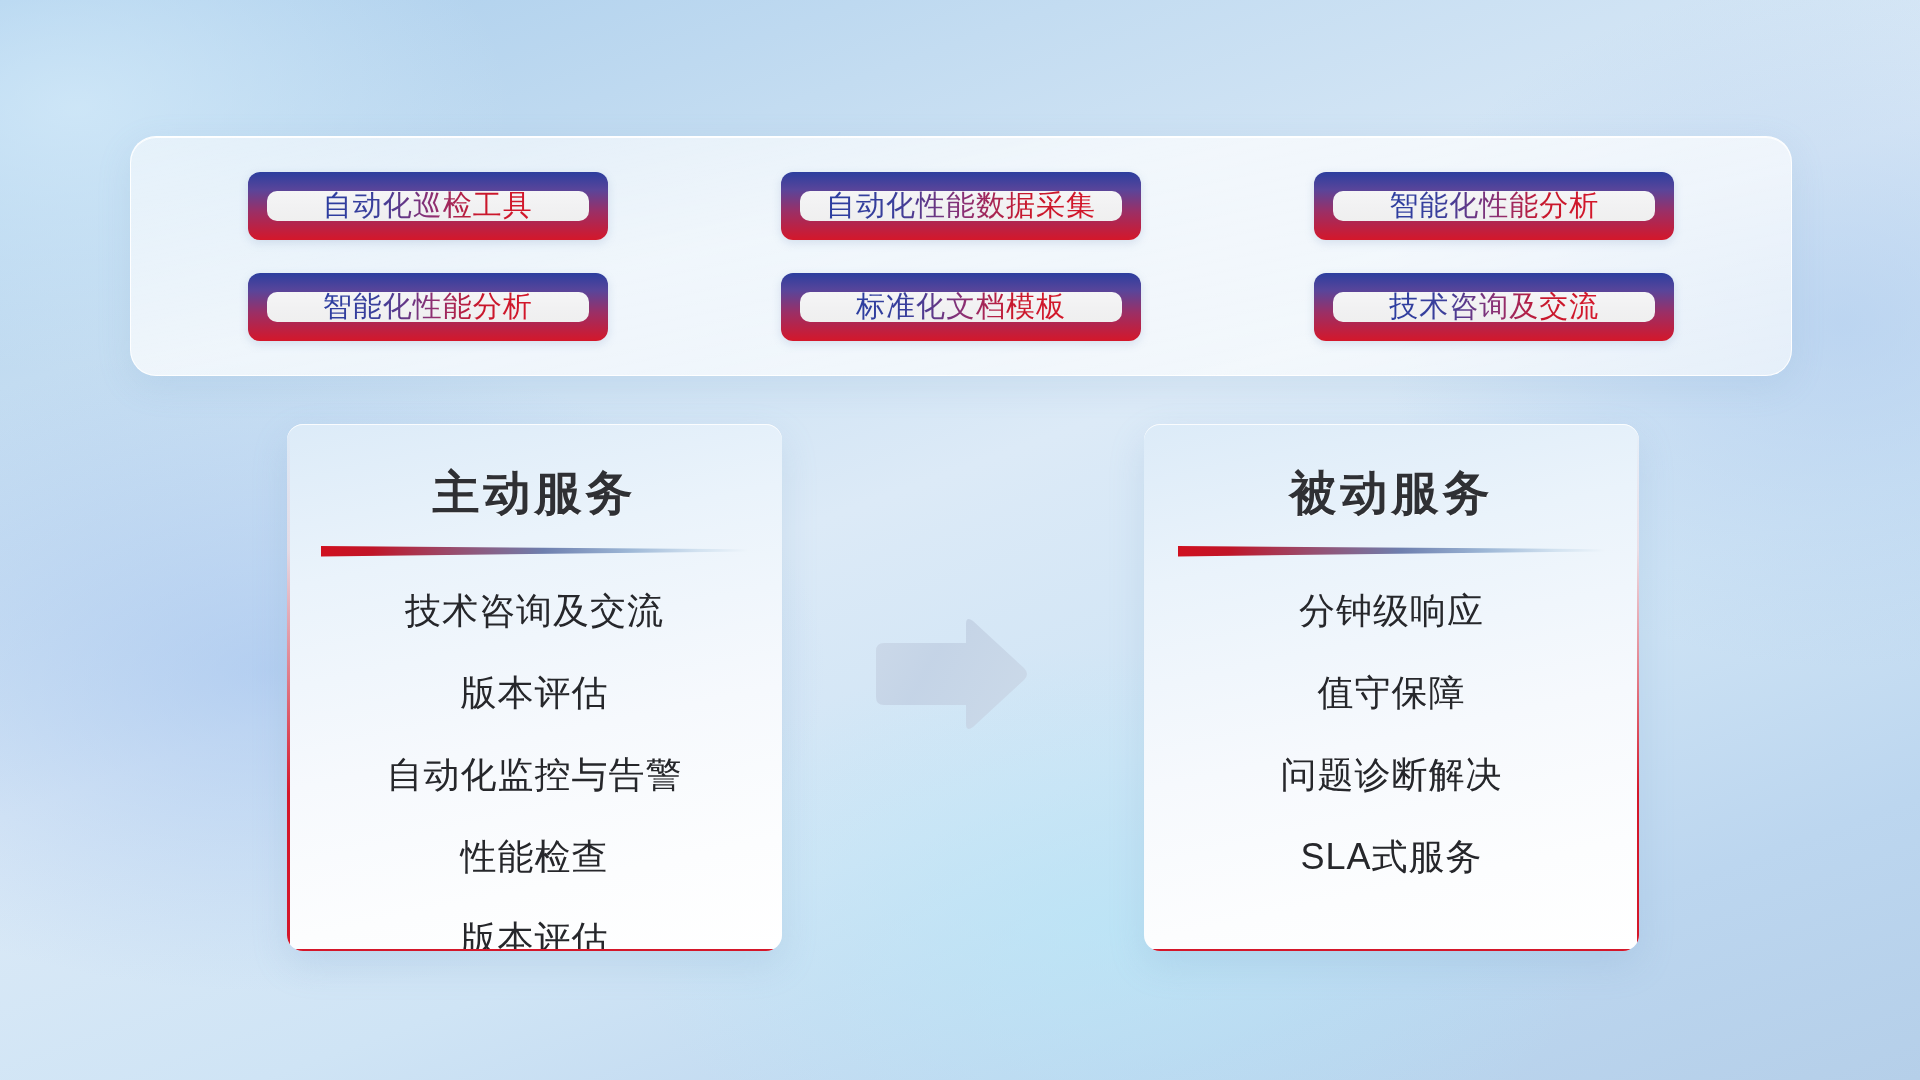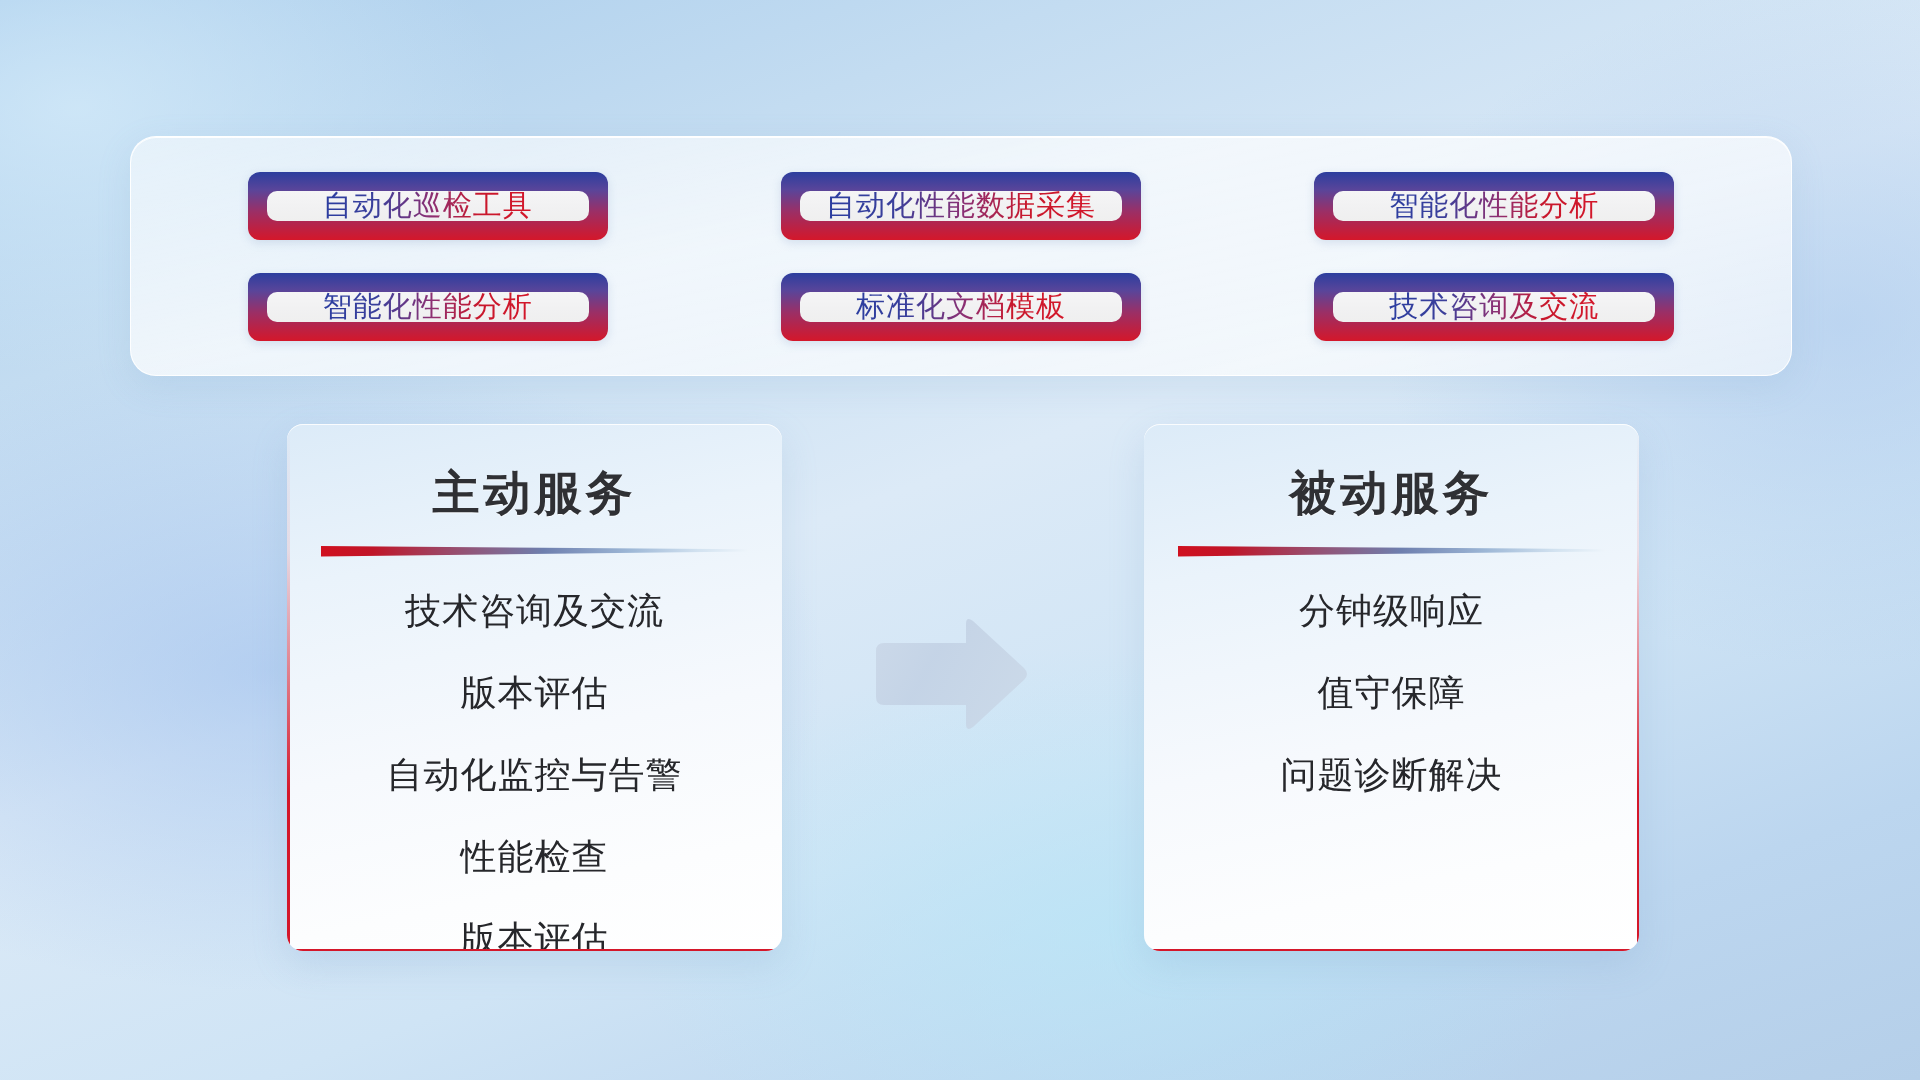--- a/index.html
+++ b/index.html
@@ -259,14 +259,15 @@
         </linearGradient>
       </defs>
       <path d="M0 2 L428 5.2 L428 7.4 L0 12.4 Z" fill="url(#dividerGradR)"></path>
     </svg>
   </div>
 
   <ul class="card-list">
     <li>分钟级响应</li>
     <li>值守保障</li>
     <li>问题诊断解决</li>
+    <li>SLA式服务</li>
   </ul>
 </div>
 
 </body></html>

